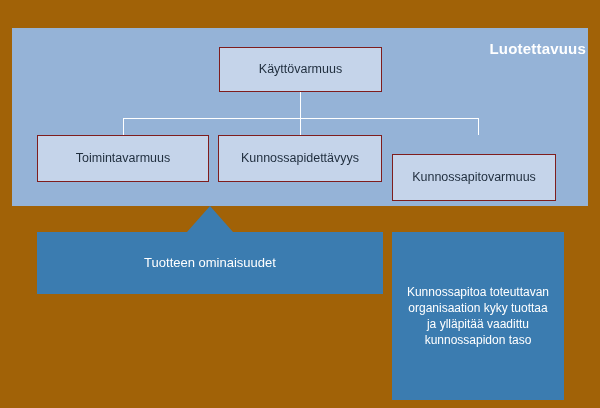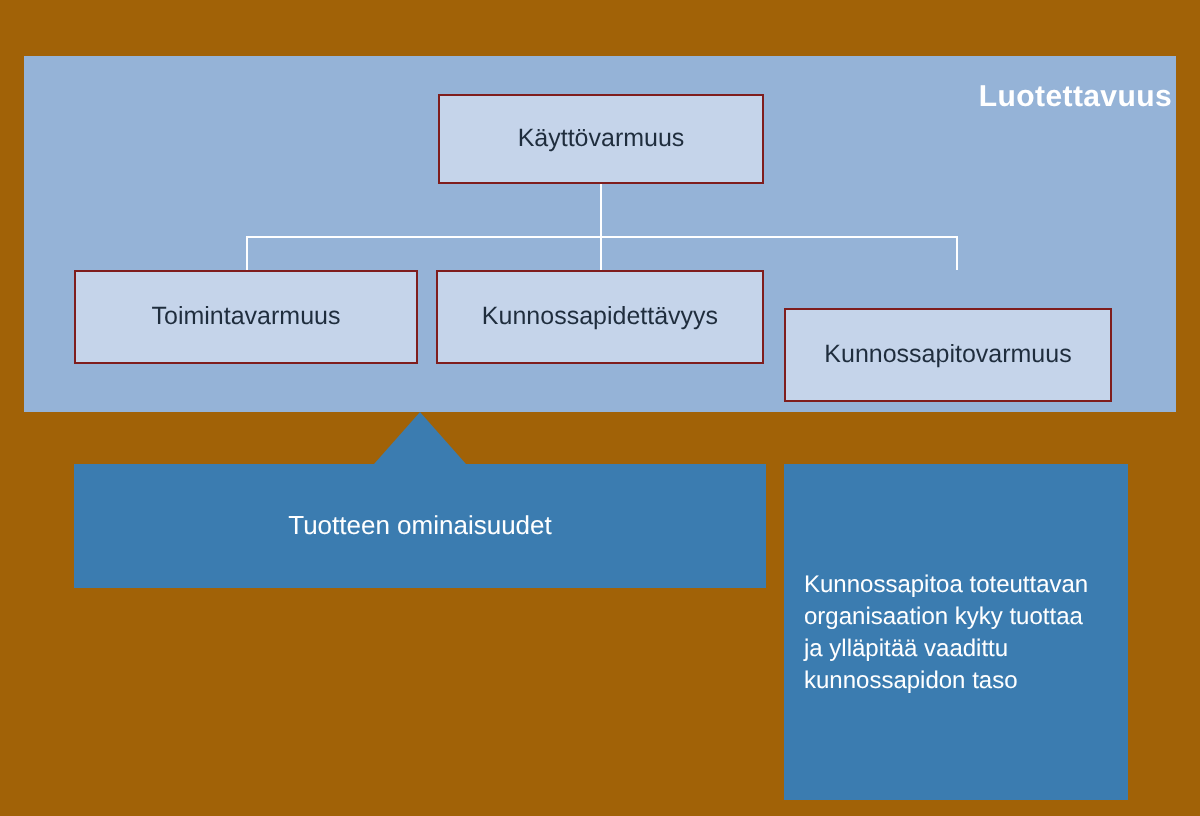--- a/index.html
+++ b/index.html
@@ -68,20 +68,21 @@
   #conn-v-r     { left: 478px; top: 118px; width: 1px;  height: 17px; }
 
   
   .dbox {
     position: absolute;
     background: #3b7cb0;
     color: #ffffff;
     display: flex;
     align-items: center;
     justify-content: center;
+    text-align: center;
     box-sizing: border-box;
     line-height: 1.35;
   }
   #box-features {
     left: 37px; top: 232px; width: 346px; height: 62px;
     font-size: 13px;
   }
   #box-maint {
     left: 392px; top: 232px; width: 172px; height: 168px;
     font-size: 12px;

